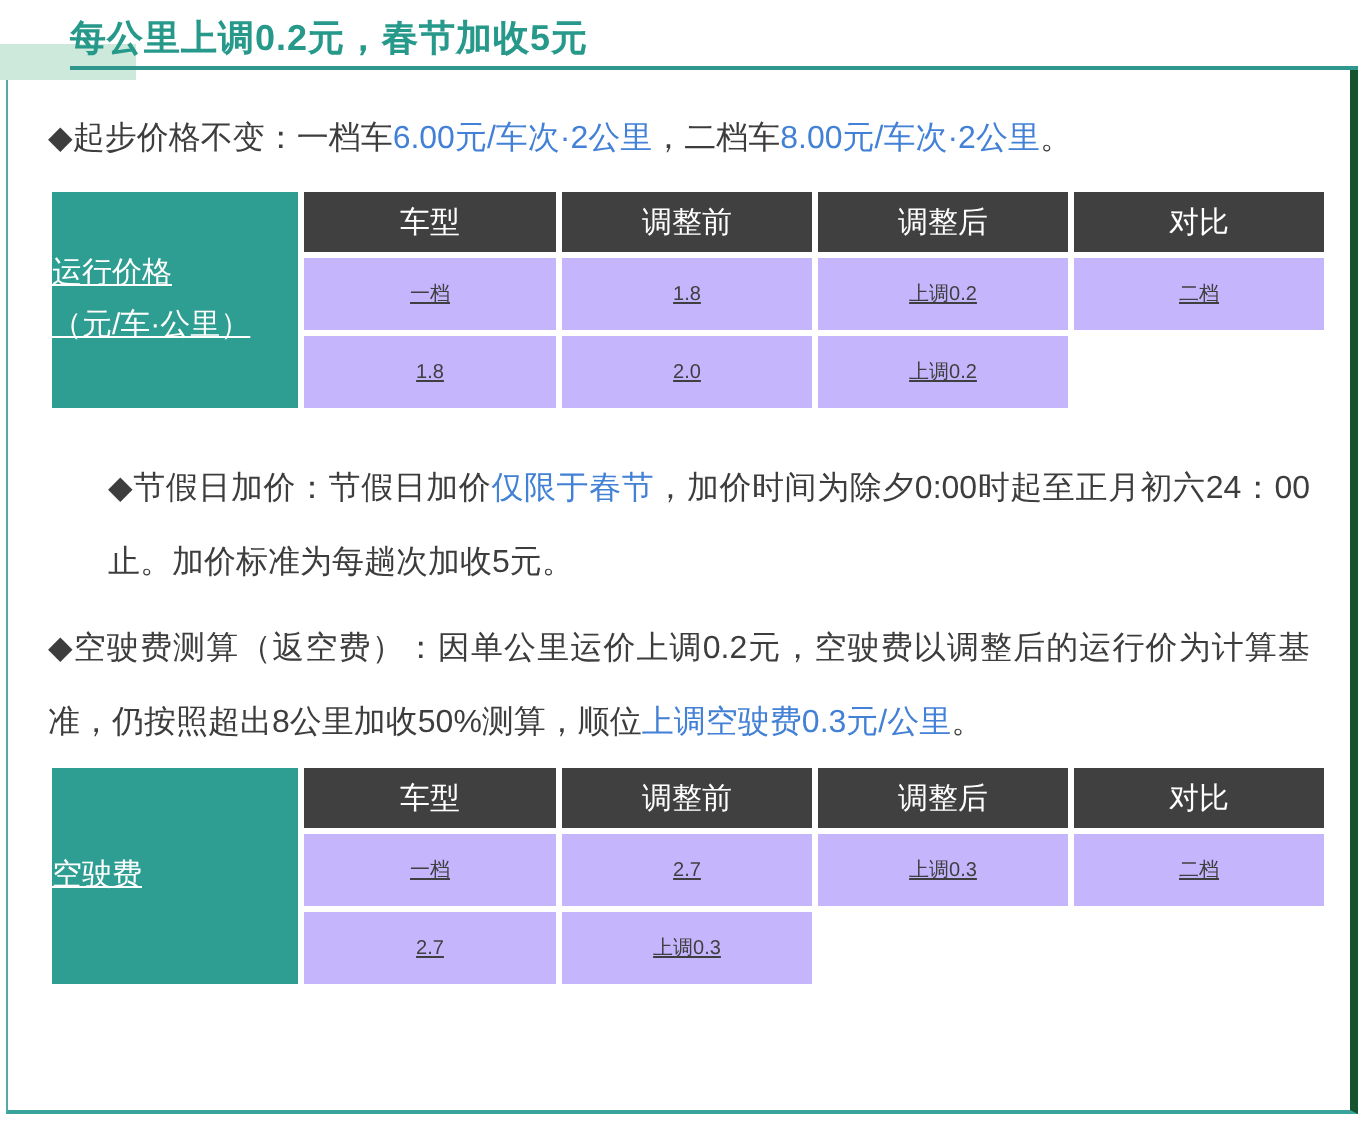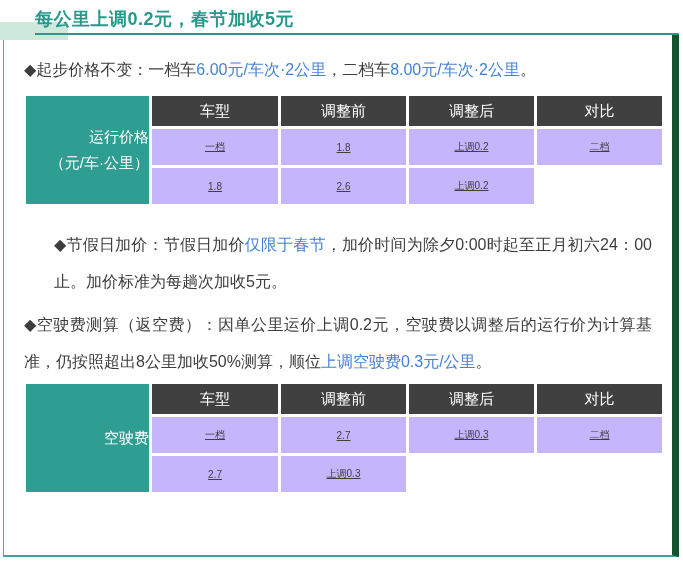--- a/index.html
+++ b/index.html
@@ -30,21 +30,21 @@
     position: absolute; left: 35px; top: 33px;
     width: 644px; height: 2px;
     background: #2e968d;
     z-index: 2;
   }
 
   .content-box {
     position: absolute; left: 3px; top: 33px;
     width: 676px; height: 524px;
     border-left: 1px solid #55aaa8;
-    border-right: 7px solid #14532d;
+    border-right: 4px solid #14532d;
     border-bottom: 2px solid #3aa39b;
     padding: 18px 20px 0 20px;
     background: #fff;
   }
 
   .para {
     margin: 0; padding: 0;
     font-size: 16px; line-height: 37px;
     color: #3d3d3d;
     text-align: justify;
@@ -63,23 +63,24 @@
     width: 633px;
     margin-left: 2px;
   }
   .t1 { margin-top: 8px; }
   .t2 { margin-top: 4px; }
 
   .pt-rowhead {
     grid-row: 1 / 4; grid-column: 1;
     background: #2f9e92; color: #ffffff;
     display: flex; flex-direction: column;
-    align-items: flex-end; justify-content: center;
+    align-items: flex-start; justify-content: center;
     font-size: 15px; line-height: 26px;
     text-align: center;
+    text-decoration: underline;
   }
   .pt-colhead {
     background: #404040; color: #ffffff;
     display: flex; align-items: center; justify-content: center;
     font-size: 15px; font-weight: normal;
   }
   .pt-cell {
     background: #c4b5fd; color: #3f3f3f;
     display: flex; align-items: center; justify-content: center;
     font-size: 10px;
@@ -107,21 +108,21 @@
       </div>
       <div class="pt-colhead">车型</div>
       <div class="pt-colhead">调整前</div>
       <div class="pt-colhead">调整后</div>
       <div class="pt-colhead">对比</div>
       <div class="pt-cell">一档</div>
       <div class="pt-cell">1.8</div>
       <div class="pt-cell">上调0.2</div>
       <div class="pt-cell">二档</div>
       <div class="pt-cell">1.8</div>
-      <div class="pt-cell">2.6</div>
+      <div class="pt-cell">2.0</div>
       <div class="pt-cell">上调0.2</div>
     </div>
 
     <p class="para p3"><span>◆</span><span>节假日加价：节假日加价</span><span class="blu">仅限于春节</span><span>，加价时间为除夕0:00时起至正月初六24：00止。加价标准为每趟次加收5元。</span></p>
 
     <p class="para p4"><span>◆</span><span>空驶费测算（返空费）：因单公里运价上调0.2元，空驶费以调整后的运行价为计算基准，仍按照超出8公里加收50%测算，顺位</span><span class="blu">上调空驶费0.3元/公里</span><span>。</span></p>
 
     <div class="price-table t2">
       <div class="pt-rowhead">
         <span>空驶费</span>

